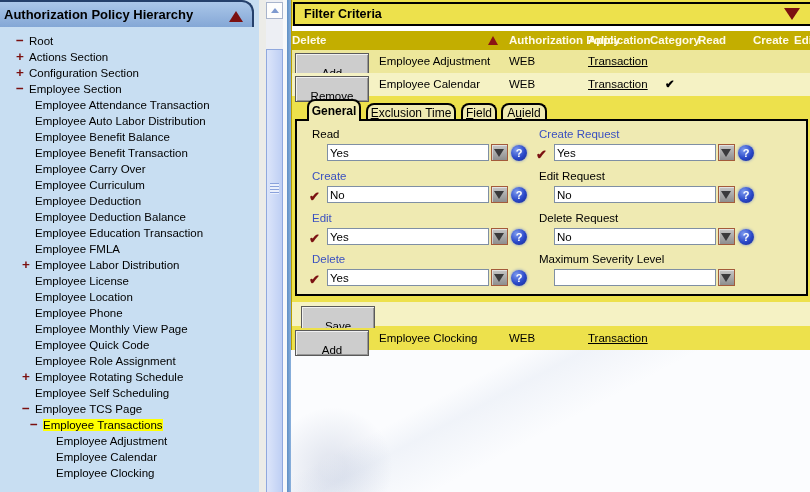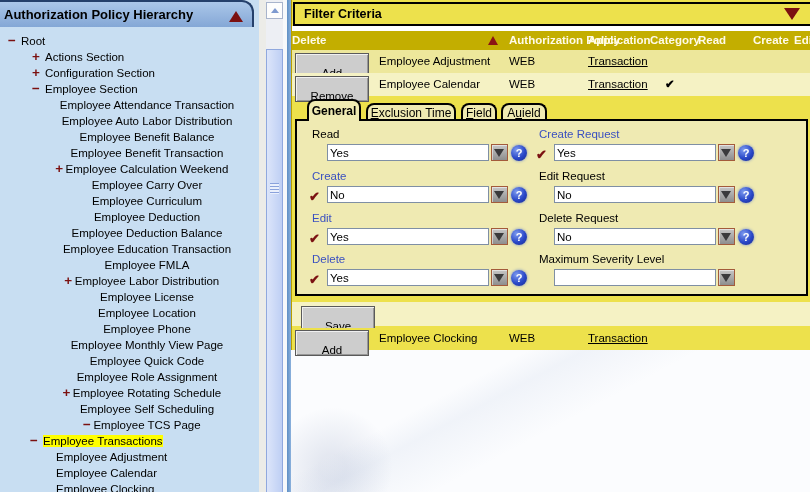--- a/index.html
+++ b/index.html
@@ -18,23 +18,23 @@
   .tree-panel{position:absolute;left:0;top:0;width:259px;height:492px;background:#C8DEF2;z-index:2;}
   .tree-header{position:absolute;left:0;top:0;width:248px;height:25px;
     background:linear-gradient(#ABC7E9,#84A7D6);
     border-top:2px solid #25406B;border-right:2px solid #25406B;border-radius:0 12px 0 0;
     font-size:13px;font-weight:bold;color:#000;line-height:25px;padding-left:4px;box-sizing:content-box;}
   .tree-header-arrow{position:absolute;left:229px;top:9px;width:0;height:0;
     border-left:7px solid transparent;border-right:7px solid transparent;border-bottom:11px solid #7B1010;}
   .tree-list{position:absolute;left:0;top:33px;width:259px;}
   .tree-item{height:16px;line-height:16px;font-size:11.5px;color:#000;white-space:nowrap;cursor:default;}
   .tree-item .ticon{display:inline-block;width:13px;color:#7B1010;font-weight:900;font-size:13.5px;vertical-align:top;}
-  .tree-item.lvl0{padding-left:8px;}
-  .tree-item.lvl1{padding-left:32px;}
-  .tree-item.lvl2{padding-left:22px;text-align:center;}
+  .tree-item.lvl0{padding-left:16px;}
+  .tree-item.lvl1{padding-left:16px;}
+  .tree-item.lvl2{padding-left:22px;}
   .tree-item.lvl3{padding-left:30px;}
   .tree-item.lvl4{padding-left:43px;}
   .tree-item.hl .tlabel{background:#FFFF00;}
 
   
   .gutter{position:absolute;left:259px;top:0;width:7px;height:492px;background:#ECECE8;z-index:2;}
   .scrollbar{position:absolute;left:266px;top:0;width:17px;height:492px;background:#EDEFF4;z-index:2;}
   .sb-up{position:absolute;left:0;top:2px;width:15px;height:15px;background:#FDFDFD;border:1px solid #A8B4CC;}
   .sb-up::after{content:"";position:absolute;left:4px;top:5px;width:0;height:0;
     border-left:4px solid transparent;border-right:4px solid transparent;border-bottom:5px solid #7E9AD0;}
@@ -172,23 +172,20 @@
         </div>
 
         <div class="tree-item lvl2">
           <span class="ticon"></span><span class="tlabel">Employee Benefit Balance</span>
         </div>
 
         <div class="tree-item lvl2">
           <span class="ticon"></span><span class="tlabel">Employee Benefit Transaction</span>
         </div>
 
-        <div class="tree-item lvl2">
-          <span class="ticon">+</span><span class="tlabel">Employee Calculation Weekend</span>
-        </div>
 
         <div class="tree-item lvl2">
           <span class="ticon"></span><span class="tlabel">Employee Carry Over</span>
         </div>
 
         <div class="tree-item lvl2">
           <span class="ticon"></span><span class="tlabel">Employee Curriculum</span>
         </div>
 
         <div class="tree-item lvl2">

